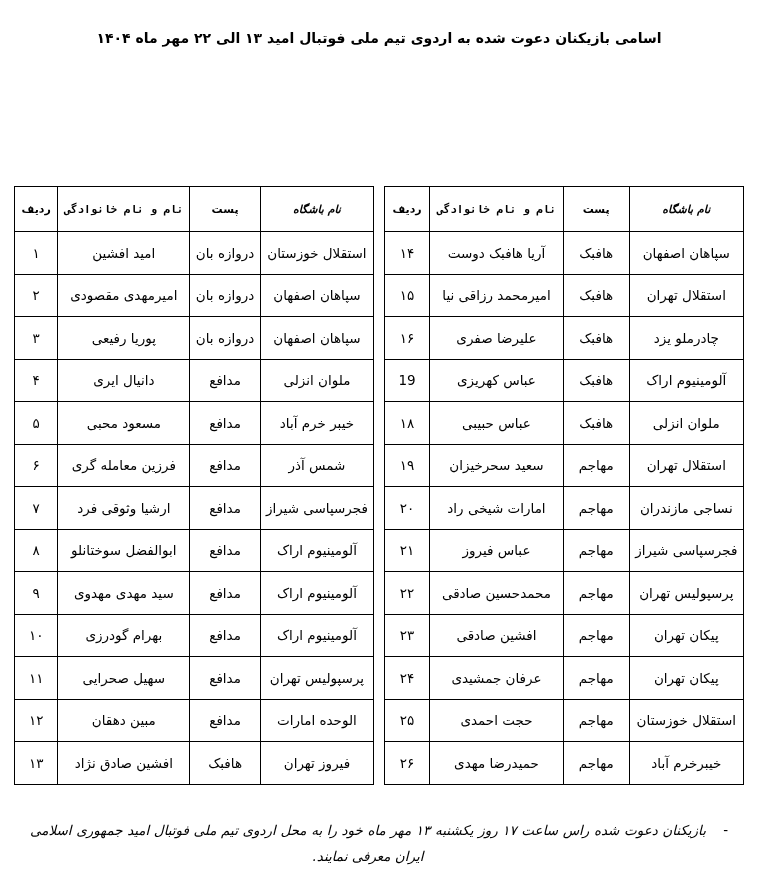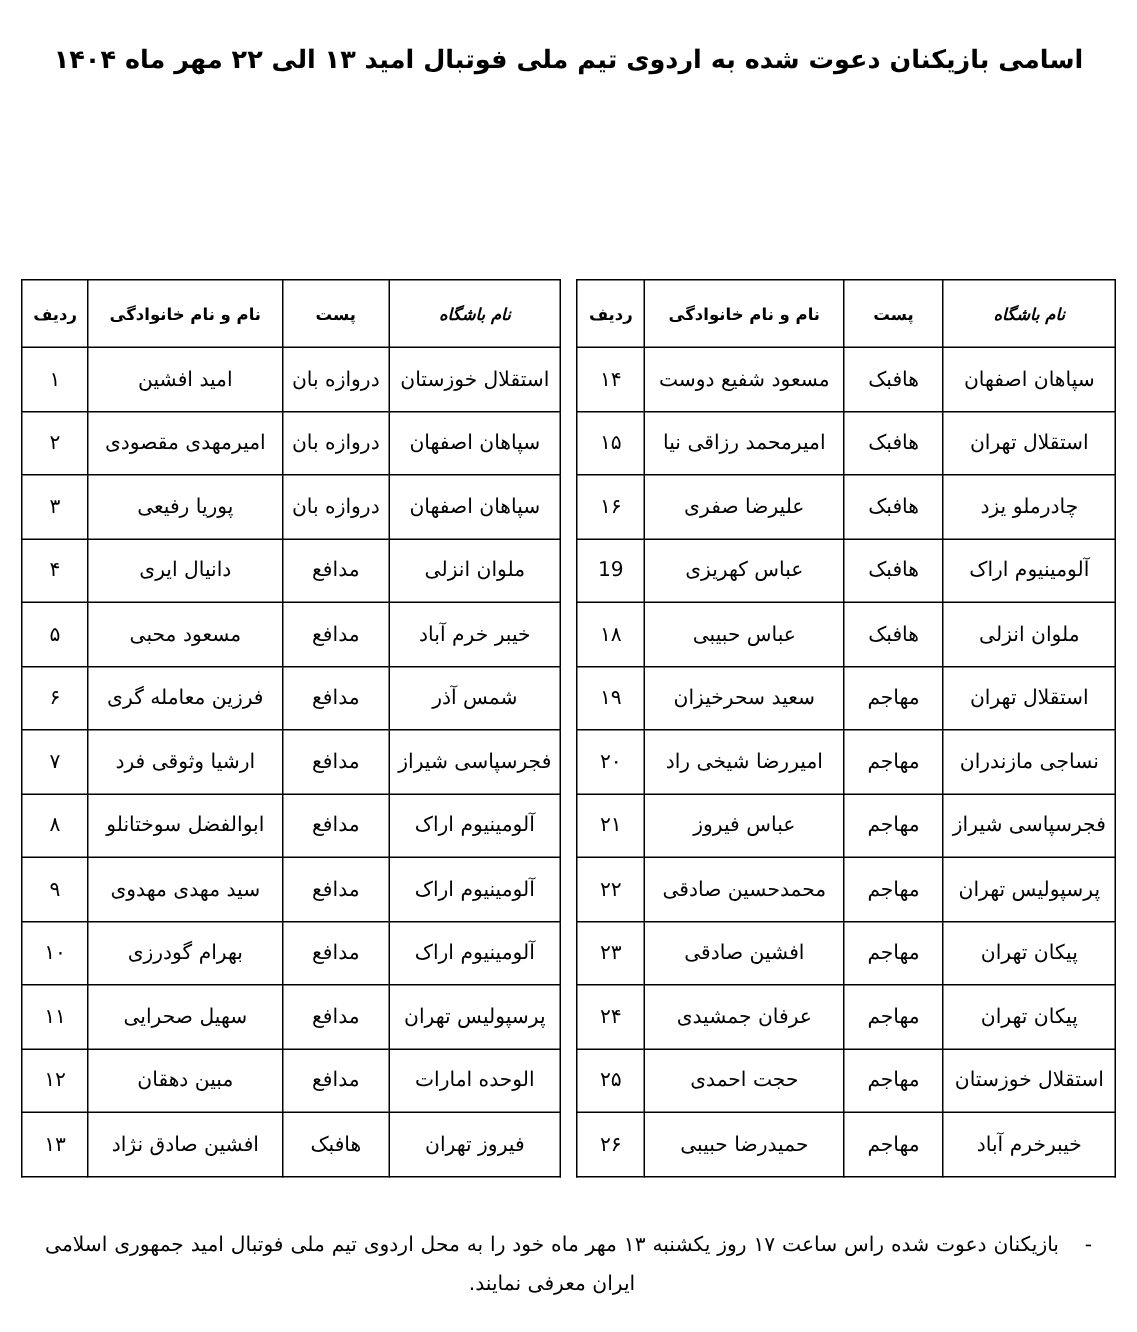--- a/index.html
+++ b/index.html
@@ -16,21 +16,21 @@
   }
   .page {
     position: relative;
     width: 758px;
     height: 888px;
     box-sizing: border-box;
     padding: 0;
   }
   .doc-title {
     text-align: center;
-    font-size: 17px;
+    font-size: 14px;
     font-weight: bold;
     line-height: 1.5;
     margin: 28px 26px 0 26px;
     direction: rtl;
   }
   .tables-wrap {
     position: absolute;
     top: 158px;
     right: 14px;
     left: 14px;
@@ -53,21 +53,21 @@
     padding: 0 2px;
     white-space: nowrap;
     overflow: hidden;
   }
   table.roster th {
     font-weight: bold;
     font-size: 11px;
     height: 44px;
   }
   .col-radif { width: 44px; }
-  .col-name  { width: 132px; }
+  .col-name  { width: 132px; font-family: Liberation Mono, monospace; }
   .col-post  { width: 70px; }
   .col-club  { width: 112px; font-style: italic; }
   .footnote {
     position: absolute;
     top: 790px;
     right: 30px;
     left: 30px;
     direction: rtl;
     font-size: 13.5px;
     line-height: 1.9;
@@ -76,20 +76,21 @@
     gap: 12px;
   }
   .footnote .dash {
     flex: 0 0 auto;
     width: 10px;
   }
   .footnote .fn-text {
     flex: 1 1 auto;
     text-align: justify;
     text-align-last: center;
+    font-style: italic;
   }
 </style>
 </head>
 <body>
 
 <div class="page">
 
   <div class="doc-title">اسامی بازیکنان دعوت شده به اردوی تیم ملی فوتبال امید ۱۳ الی ۲۲ مهر ماه ۱۴۰۴</div>
 
   <div class="tables-wrap">
@@ -100,21 +101,21 @@
           <th class="col-club">نام باشگاه</th>
           <th class="col-post">پست</th>
           <th class="col-name">نام و نام خانوادگی</th>
           <th class="col-radif">ردیف</th>
         </tr>
       </thead>
       <tbody>
         <tr>
           <td>سپاهان اصفهان</td>
           <td>هافبک</td>
-          <td>مسعود شفیع دوست</td>
+          <td>آریا هافبک دوست</td>
           <td>۱۴</td>
         </tr>
         <tr>
           <td>استقلال تهران</td>
           <td>هافبک</td>
           <td>امیرمحمد رزاقی نیا</td>
           <td>۱۵</td>
         </tr>
         <tr>
           <td>چادرملو یزد</td>
@@ -136,21 +137,21 @@
         </tr>
         <tr>
           <td>استقلال تهران</td>
           <td>مهاجم</td>
           <td>سعید سحرخیزان</td>
           <td>۱۹</td>
         </tr>
         <tr>
           <td>نساجی مازندران</td>
           <td>مهاجم</td>
-          <td>امیررضا شیخی راد</td>
+          <td>امارات شیخی راد</td>
           <td>۲۰</td>
         </tr>
         <tr>
           <td>فجرسپاسی شیراز</td>
           <td>مهاجم</td>
           <td>عباس فیروز</td>
           <td>۲۱</td>
         </tr>
         <tr>
           <td>پرسپولیس تهران</td>
@@ -172,21 +173,21 @@
         </tr>
         <tr>
           <td>استقلال خوزستان</td>
           <td>مهاجم</td>
           <td>حجت احمدی</td>
           <td>۲۵</td>
         </tr>
         <tr>
           <td>خیبرخرم آباد</td>
           <td>مهاجم</td>
-          <td>حمیدرضا حبیبی</td>
+          <td>حمیدرضا مهدی</td>
           <td>۲۶</td>
         </tr>
       </tbody>
     </table>
 
     <table class="roster">
       <thead>
         <tr>
           <th class="col-club">نام باشگاه</th>
           <th class="col-post">پست</th>

